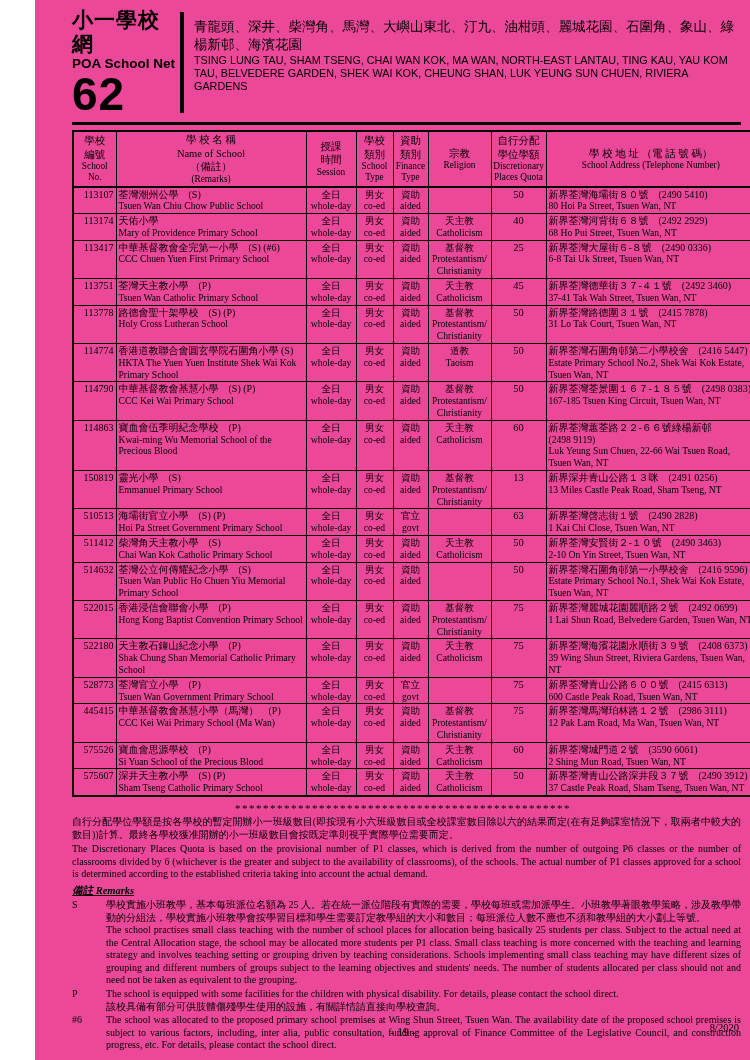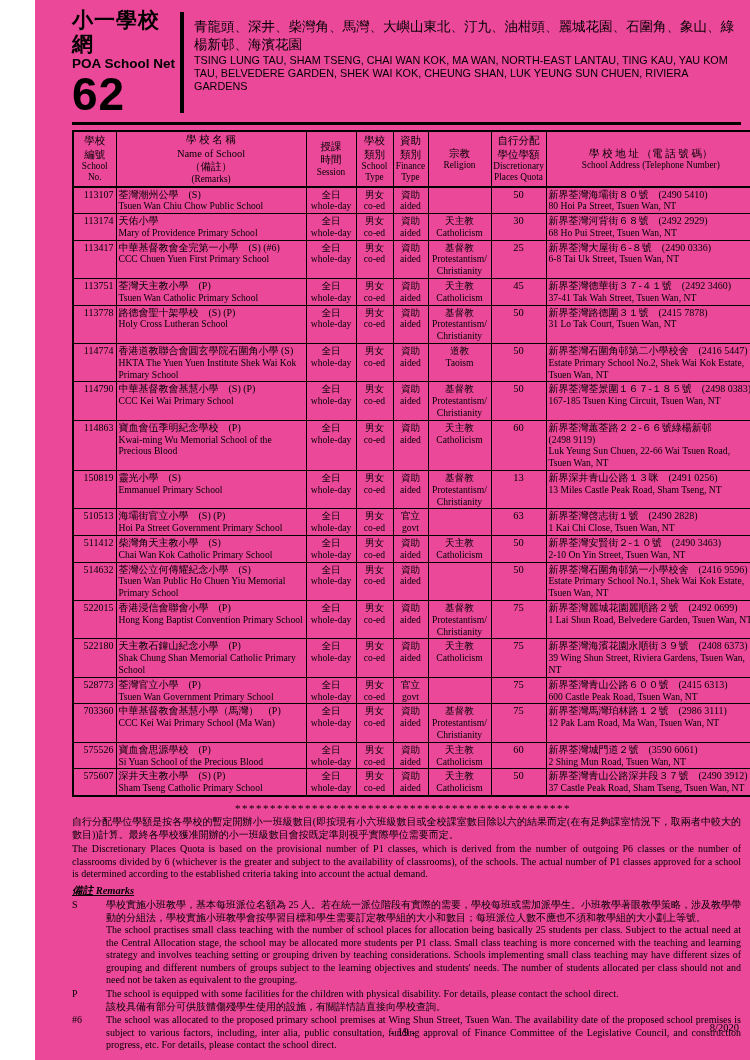--- a/index.html
+++ b/index.html
@@ -168,21 +168,21 @@
           </td>
           <td class="c-finance">
             <div>資助</div>
             <div>aided</div>
           </td>
           <td class="c-religion">
             <div>天主教</div>
             <div>Catholicism</div>
           </td>
           <td class="c-quota">
-            <div>30</div>
+            <div>40</div>
           </td>
           <td class="c-address">
             <div class="zh">新界荃灣河背街６８號　(2492 2929)</div>
             <div>68 Ho Pui Street, Tsuen Wan, NT</div>
           </td>
         </tr>
         <tr>
           <td class="c-no">
             <div>113417</div>
           </td>
@@ -590,21 +590,21 @@
           <td class="c-quota">
             <div>75</div>
           </td>
           <td class="c-address">
             <div class="zh">新界荃灣青山公路６００號　(2415 6313)</div>
             <div>600 Castle Peak Road, Tsuen Wan, NT</div>
           </td>
         </tr>
         <tr>
           <td class="c-no">
-            <div>703360</div>
+            <div>445415</div>
           </td>
           <td class="c-name">
             <div>中華基督教會基慧小學（馬灣）　(P)</div>
             <div>CCC Kei Wai Primary School (Ma Wan)</div>
           </td>
           <td class="c-session">
             <div>全日</div>
             <div>whole-day</div>
           </td>
           <td class="c-type">

